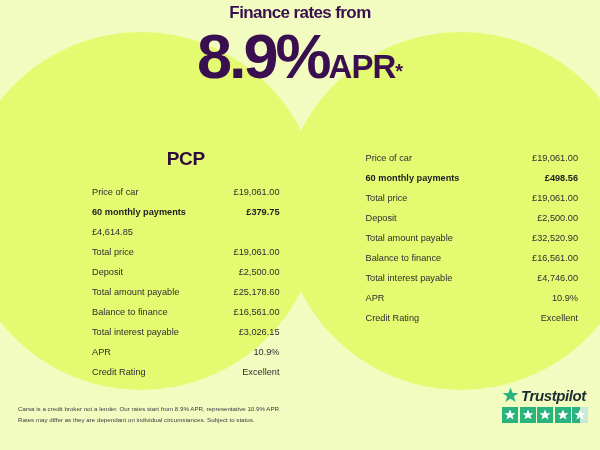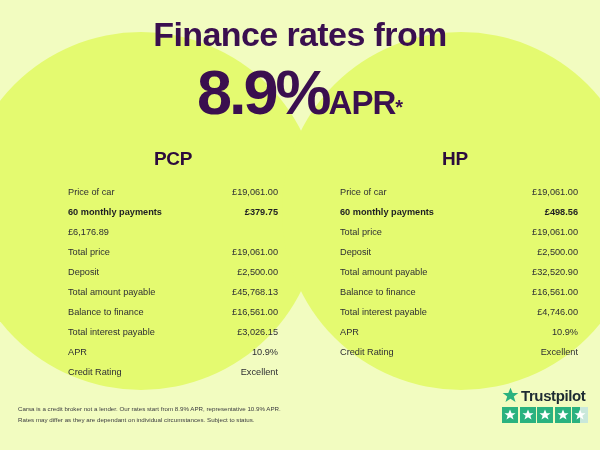--- a/index.html
+++ b/index.html
@@ -43,29 +43,29 @@
   .header {
     position: absolute;
     top: 0;
     left: 0;
     width: 600px;
     text-align: center;
     z-index: 3;
   }
   .headline {
     margin: 0;
-    padding-top: 16px;
-    font-size: 34px;
+    padding-top: 4px;
+    font-size: 17px;
     font-weight: bold;
     letter-spacing: -0.6px;
     color: #3a0f4f;
     line-height: 1.1;
   }
   .rate-row {
-    margin-top: 8px;
+    margin-top: 2px;
     display: flex;
     align-items: baseline;
     justify-content: center;
     color: #3a0f4f;
   }
   .rate-big {
     font-size: 63px;
     font-weight: bold;
     letter-spacing: -3px;
     line-height: 1;
@@ -88,20 +88,21 @@
     position: absolute;
     top: 148px;
     left: 0;
     width: 600px;
     display: flex;
     z-index: 3;
   }
   .col {
     width: 50%;
     box-sizing: border-box;
+    margin-left: 24px;
   }
   .col-left {
     padding: 0 22px 0 68px;
   }
   .col-right {
     padding: 0 22px 0 40px;
   }
   .col-title {
     text-align: center;
     font-size: 19px;
@@ -149,20 +150,21 @@
     right: 12px;
     top: 386px;
     z-index: 4;
     text-align: left;
   }
   .tp-top {
     display: flex;
     align-items: center;
     gap: 2px;
     height: 18px;
+    font-style: italic;
   }
   .tp-name {
     font-size: 15px;
     font-weight: bold;
     color: #1d2b33;
     letter-spacing: -0.4px;
   }
   .tp-star-svg { display: block; }
   .tp-stars {
     display: flex;
@@ -216,54 +218,53 @@
       <div class="rows">
           <div class="row">
             <span class="label">Price of car</span>
             <span class="value">£19,061.00</span>
           </div>
           <div class="row bold">
             <span class="label">60 monthly payments</span>
             <span class="value">£379.75</span>
           </div>
           <div class="row">
-            <span class="value">£6,176.89</span>
+            <span class="value">£4,614.85</span>
           </div>
           <div class="row">
             <span class="label">Total price</span>
             <span class="value">£19,061.00</span>
           </div>
           <div class="row">
             <span class="label">Deposit</span>
             <span class="value">£2,500.00</span>
           </div>
           <div class="row">
             <span class="label">Total amount payable</span>
-            <span class="value">£45,768.13</span>
+            <span class="value">£25,178.60</span>
           </div>
           <div class="row">
             <span class="label">Balance to finance</span>
             <span class="value">£16,561.00</span>
           </div>
           <div class="row">
             <span class="label">Total interest payable</span>
             <span class="value">£3,026.15</span>
           </div>
           <div class="row">
             <span class="label">APR</span>
             <span class="value">10.9%</span>
           </div>
           <div class="row">
             <span class="label">Credit Rating</span>
             <span class="value">Excellent</span>
           </div>
         </div>
     </div>
     <div class="col col-right">
-      <div class="col-title">HP</div>
       <div class="rows">
           <div class="row">
             <span class="label">Price of car</span>
             <span class="value">£19,061.00</span>
           </div>
           <div class="row bold">
             <span class="label">60 monthly payments</span>
             <span class="value">£498.56</span>
           </div>
           <div class="row">

